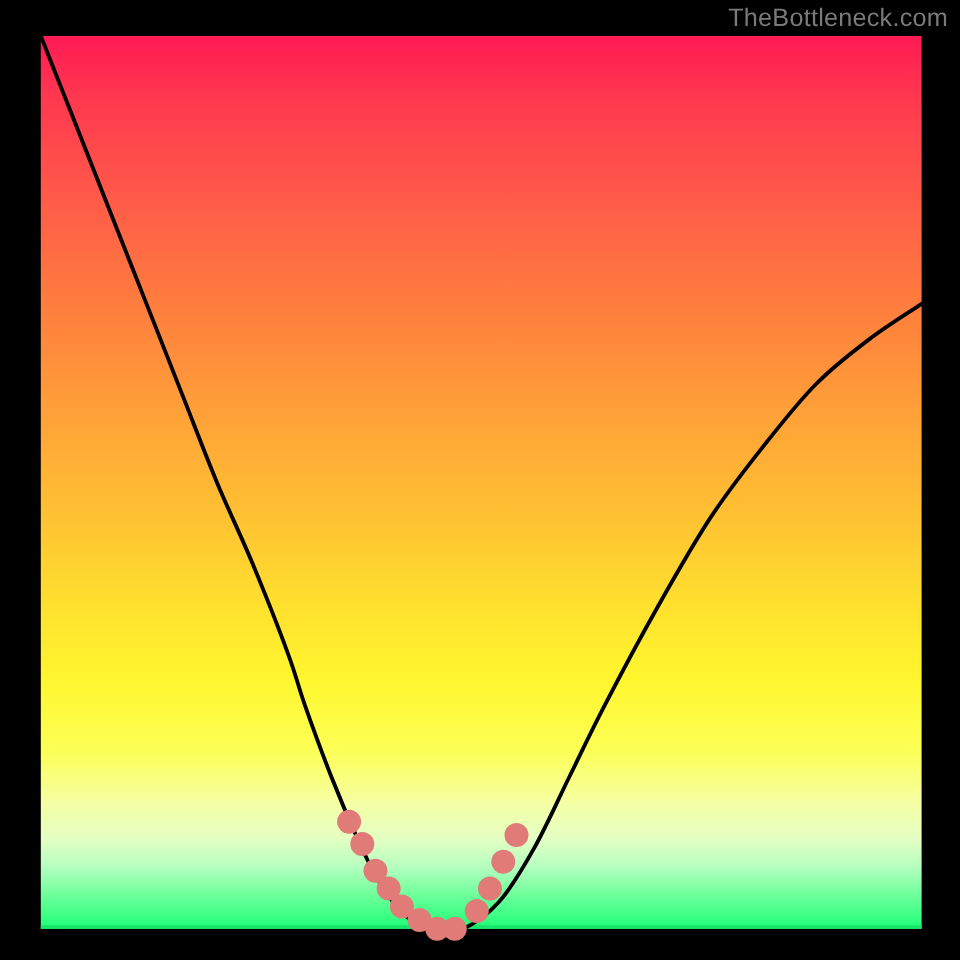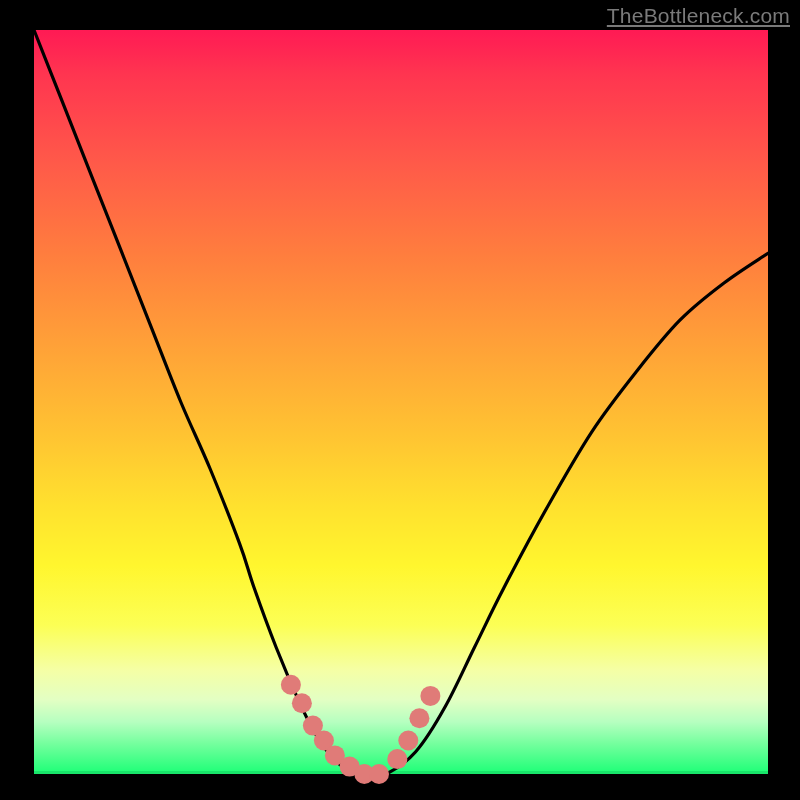--- a/index.html
+++ b/index.html
@@ -56,21 +56,20 @@
   }
   .watermark {
     position: absolute;
     top: 4px;
     right: 10px;
     color: #7a7a7a;
     font-size: 21px;
     font-weight: 500;
     letter-spacing: 0.2px;
     user-select: none;
-    text-decoration: underline;
   }
   svg.curve {
     position: absolute;
     left: 0;
     top: 0;
     width: 100%;
     height: 100%;
     overflow: visible;
   }
   .curve-path {

